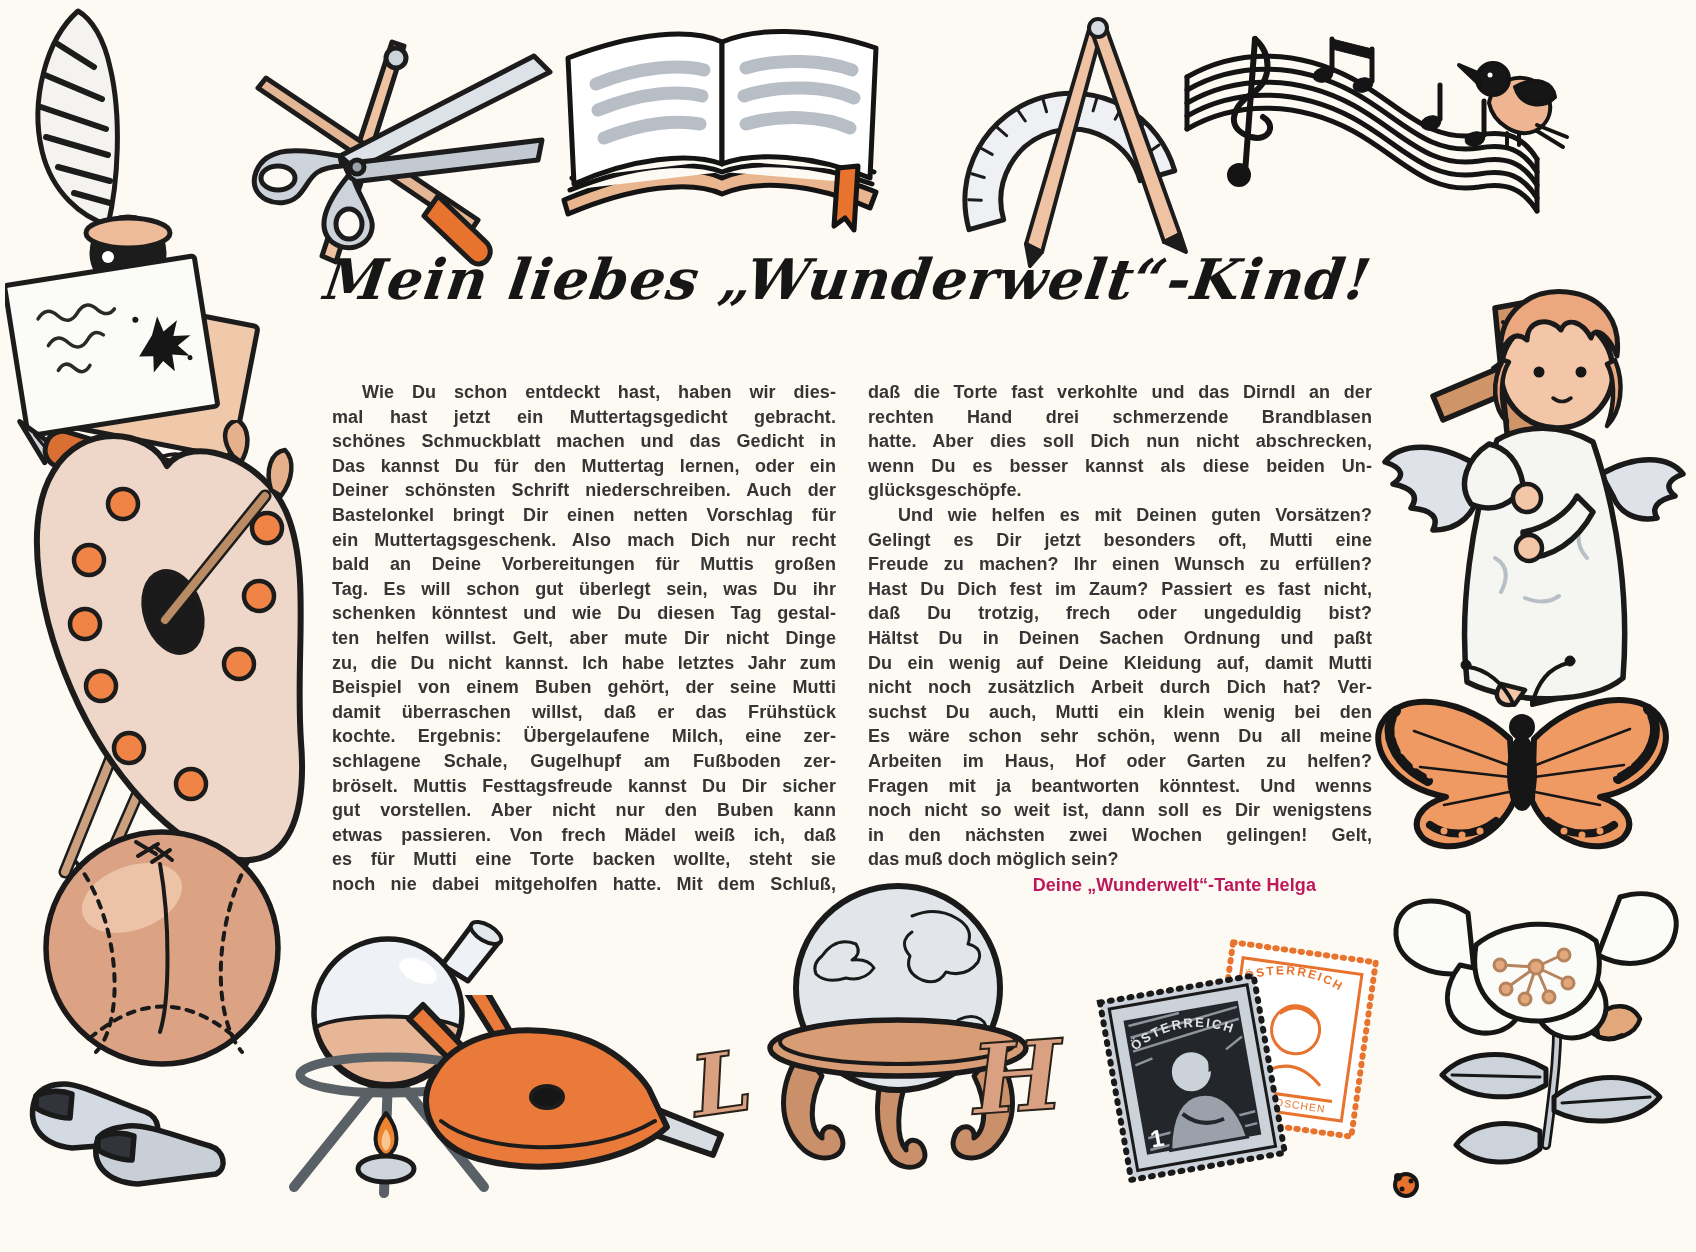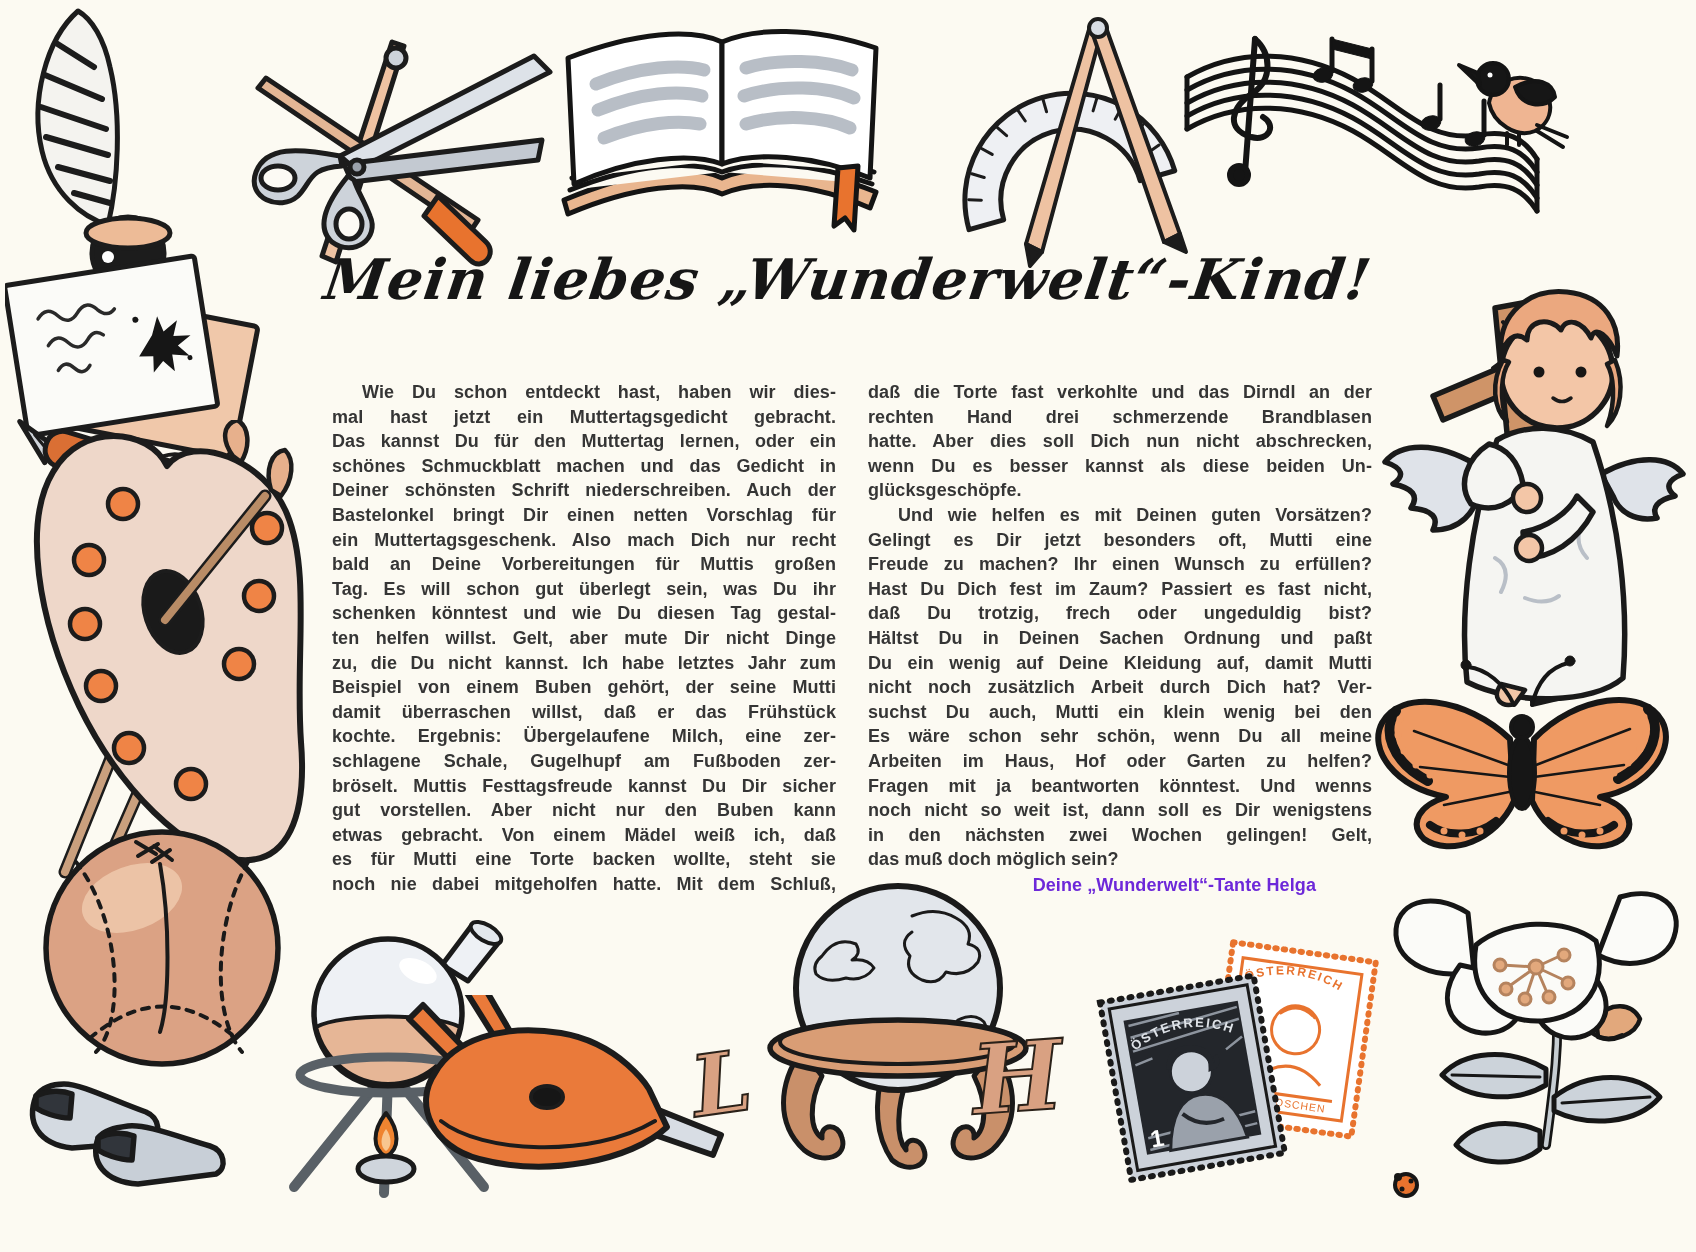--- a/index.html
+++ b/index.html
@@ -18,21 +18,21 @@
     font-size:18px; line-height:24.6px; font-weight:bold;
     color:#353535; letter-spacing:0.1px;margin-top:28px;
   }
   .col-left{left:332px;}
   .col-right{left:868px;}
   .tline{text-align:justify; text-align-last:justify;}
   .tline.lastleft{text-align-last:left;}
   .tline.indent{text-indent:30px;}
   .signature{
     text-align:right; padding-right:56px; margin-top:1px;
-    font-size:18px; font-weight:bold; color:#6d28d9;
+    font-size:18px; font-weight:bold; color:#be185d;
   }
   .illo{position:absolute;}
   .initial{
     position:absolute; font-family:"DejaVu Serif","Liberation Serif",serif;
     font-style:italic; font-weight:bold; color:#d9a182;
     -webkit-text-stroke:2px #2a2119; line-height:1;
   }
   .initial-l{left:692px; top:1042px; font-size:84px; transform:rotate(-8deg);}
   .initial-h{left:972px; top:1030px; font-size:96px; transform:rotate(-4deg);}
   svg{display:block;}
@@ -40,37 +40,37 @@
 </head>
 <body>
 
 <div class="page">
 
   <div class="title">Mein liebes „Wunderwelt“-Kind!</div>
 
   <div class="col col-left">
       <div class="tline indent">Wie Du schon entdeckt hast, haben wir dies-</div>
       <div class="tline">mal hast jetzt ein Muttertagsgedicht gebracht.</div>
+      <div class="tline">schönes Schmuckblatt machen und das Gedicht in</div>
       <div class="tline">Das kannst Du für den Muttertag lernen, oder ein</div>
-      <div class="tline">schönes Schmuckblatt machen und das Gedicht in</div>
       <div class="tline">Deiner schönsten Schrift niederschreiben. Auch der</div>
       <div class="tline">Bastelonkel bringt Dir einen netten Vorschlag für</div>
       <div class="tline">ein Muttertagsgeschenk. Also mach Dich nur recht</div>
       <div class="tline">bald an Deine Vorbereitungen für Muttis großen</div>
       <div class="tline">Tag. Es will schon gut überlegt sein, was Du ihr</div>
       <div class="tline">schenken könntest und wie Du diesen Tag gestal-</div>
       <div class="tline">ten helfen willst. Gelt, aber mute Dir nicht Dinge</div>
       <div class="tline">zu, die Du nicht kannst. Ich habe letztes Jahr zum</div>
       <div class="tline">Beispiel von einem Buben gehört, der seine Mutti</div>
       <div class="tline">damit überraschen willst, daß er das Frühstück</div>
       <div class="tline">kochte. Ergebnis: Übergelaufene Milch, eine zer-</div>
       <div class="tline">schlagene Schale, Gugelhupf am Fußboden zer-</div>
       <div class="tline">bröselt. Muttis Festtagsfreude kannst Du Dir sicher</div>
       <div class="tline">gut vorstellen. Aber nicht nur den Buben kann</div>
-      <div class="tline">etwas gebracht. Von einem Mädel weiß ich, daß</div>
+      <div class="tline">etwas passieren. Von frech Mädel weiß ich, daß</div>
       <div class="tline">es für Mutti eine Torte backen wollte, steht sie</div>
       <div class="tline">noch nie dabei mitgeholfen hatte. Mit dem Schluß,</div>
     </div>
   <div class="col col-right">
     <div>
         <div class="tline">daß die Torte fast verkohlte und das Dirndl an der</div>
         <div class="tline">rechten Hand drei schmerzende Brandblasen</div>
         <div class="tline">hatte. Aber dies soll Dich nun nicht abschrecken,</div>
         <div class="tline">wenn Du es besser kannst als diese beiden Un-</div>
         <div class="tline lastleft">glücksgeschöpfe.</div>

